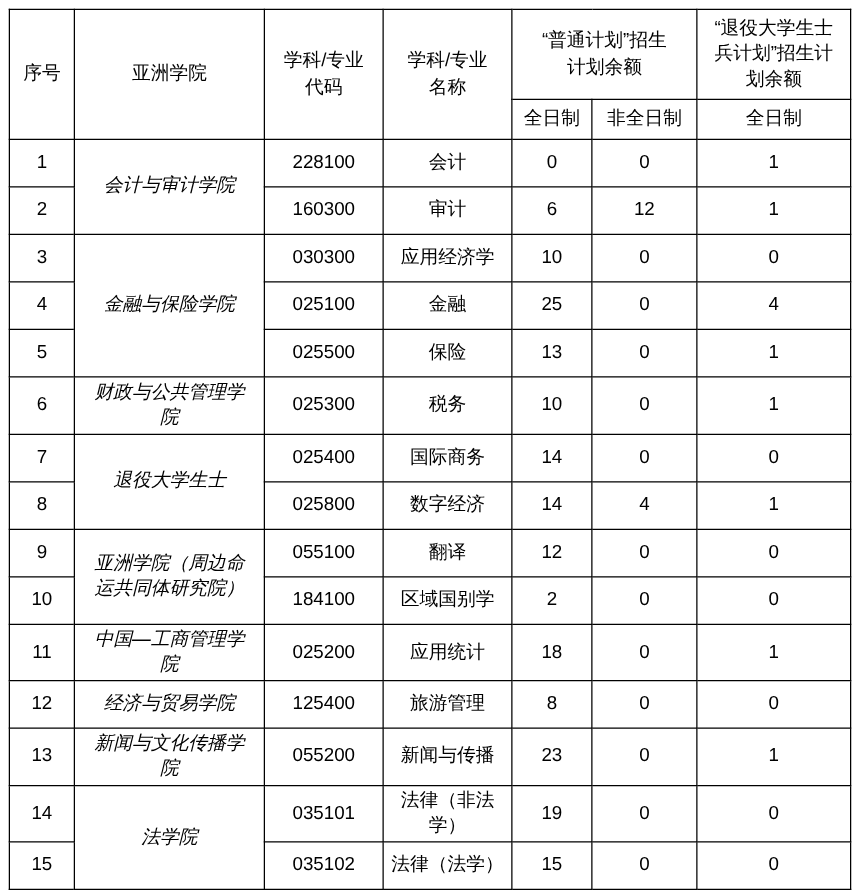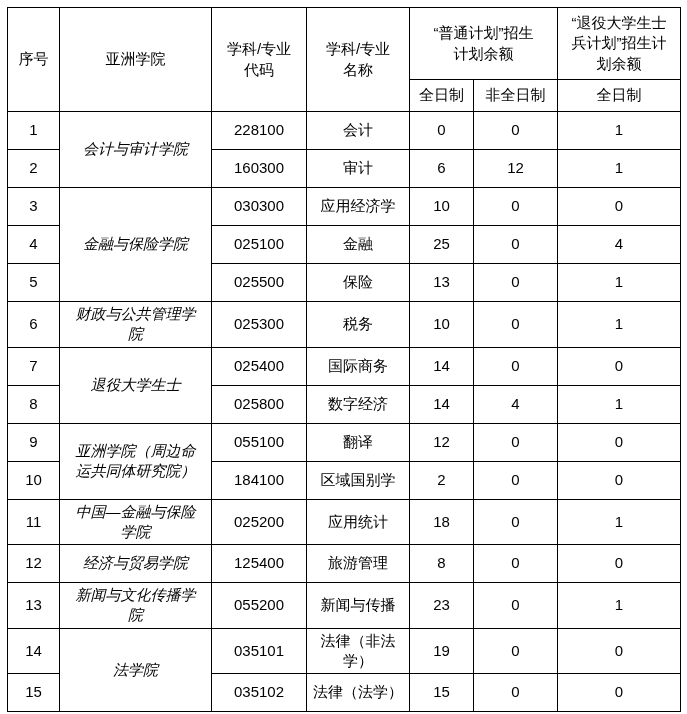--- a/index.html
+++ b/index.html
@@ -155,21 +155,21 @@
       <tr>
         <td>10</td>
         <td>184100</td>
         <td class="major">区域国别学</td>
         <td>2</td>
         <td>0</td>
         <td>0</td>
       </tr>
       <tr>
         <td>11</td>
-        <td class="college">中国—金融与保险学院</td>
+        <td class="college">中国—工商管理学院</td>
         <td>025200</td>
         <td class="major">应用统计</td>
         <td>18</td>
         <td>0</td>
         <td>1</td>
       </tr>
       <tr>
         <td>12</td>
         <td class="college">经济与贸易学院</td>
         <td>125400</td>

